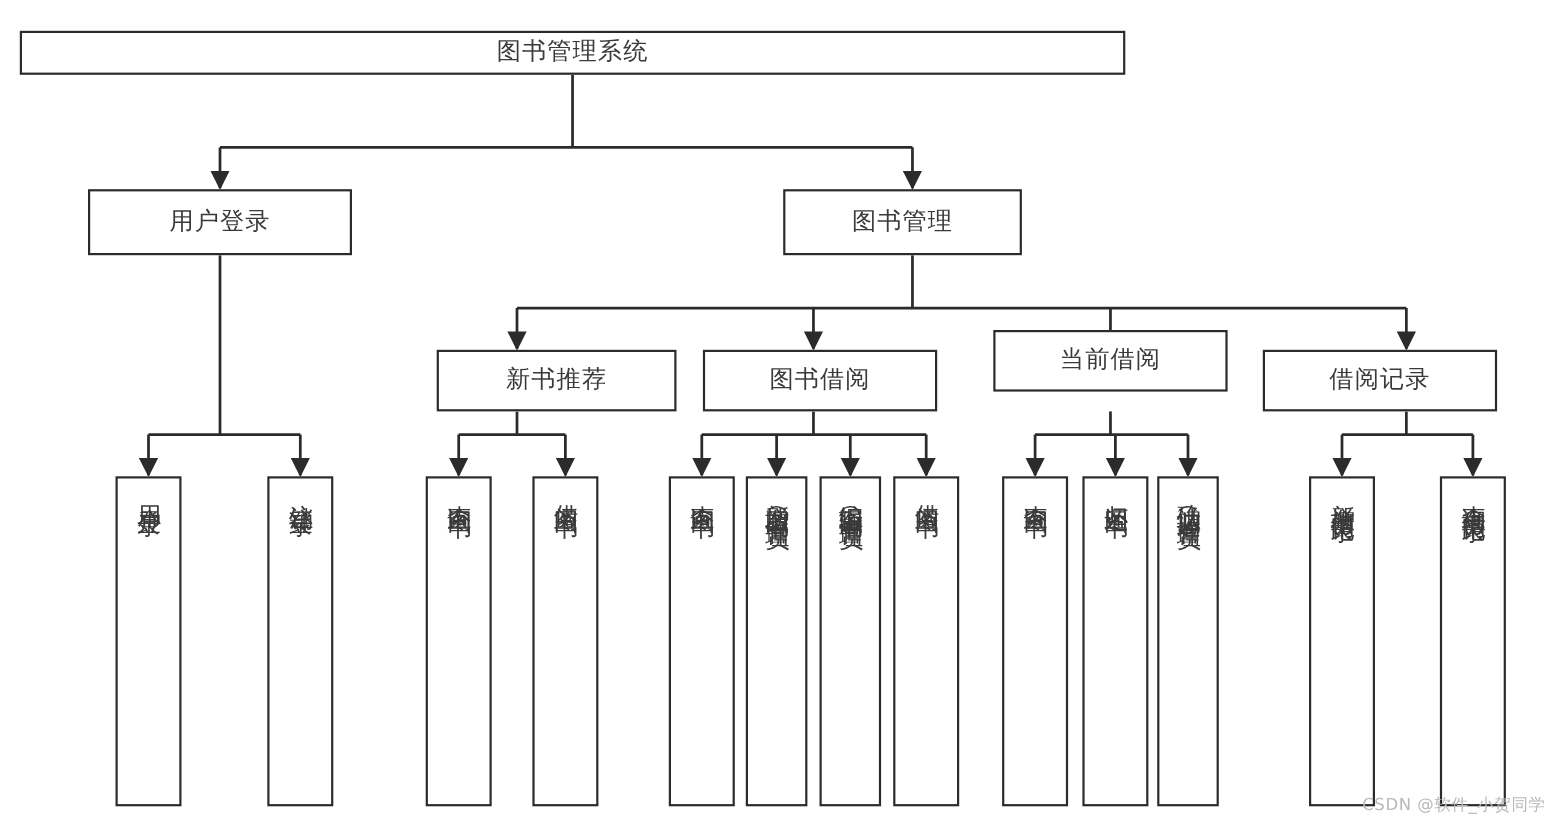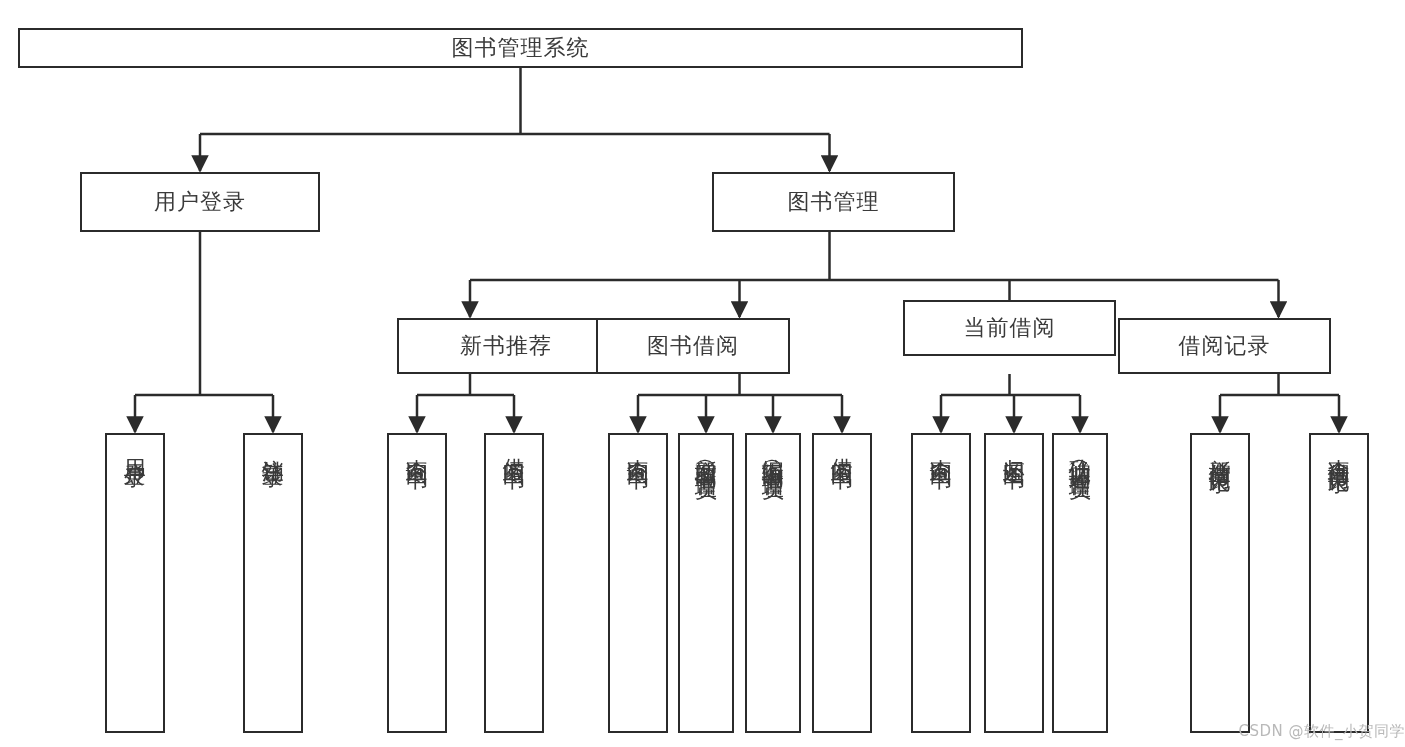--- a/index.html
+++ b/index.html
@@ -108,33 +108,33 @@
       </g>
   </svg>
 
   <div id="node-layer">
       <div class="node horiz" id="node-root" style="left: 18px; top: 16px; width: 1005px; height: 40px; margin-top: 12px;">
         <span>图书管理系统</span>
       </div>
       <div class="node horiz" id="node-login" style="left: 80px; top: 172px; width: 240px; height: 60px;">
         <span>用户登录</span>
       </div>
-      <div class="node horiz" id="node-bookmgmt" style="left: 712px; top: 172px; width: 243px; height: 60px;">
+      <div class="node horiz" id="node-bookmgmt" style="left: 712px; top: 172px; width: 217px; height: 60px;">
         <span>图书管理</span>
       </div>
       <div class="node horiz" id="node-newbook" style="left: 361px; top: 318px; width: 218px; height: 56px; margin-left: 36px;">
         <span>新书推荐</span>
       </div>
-      <div class="node horiz" id="node-borrow" style="left: 596px; top: 318px; width: 194px; height: 56px;">
+      <div class="node horiz" id="node-borrow" style="left: 639px; top: 318px; width: 213px; height: 56px;">
         <span>图书借阅</span>
       </div>
       <div class="node horiz" id="node-current" style="left: 903px; top: 300px; width: 213px; height: 56px;">
         <span>当前借阅</span>
       </div>
-      <div class="node horiz" id="node-records" style="left: 1118px; top: 318px; width: 213px; height: 56px;">
+      <div class="node horiz" id="node-records" style="left: 1148px; top: 318px; width: 213px; height: 56px;">
         <span>借阅记录</span>
       </div>
       <div class="node vert" id="node-leaf-login-1" style="left: 105px; top: 433px; width: 60px; height: 300px;">
         <span>用户登录</span>
       </div>
       <div class="node vert" id="node-leaf-login-2" style="left: 243px; top: 433px; width: 60px; height: 300px;">
         <span>注销登录</span>
       </div>
       <div class="node vert" id="node-leaf-new-1" style="left: 387px; top: 433px; width: 60px; height: 300px;">
         <span>查询图书</span>

